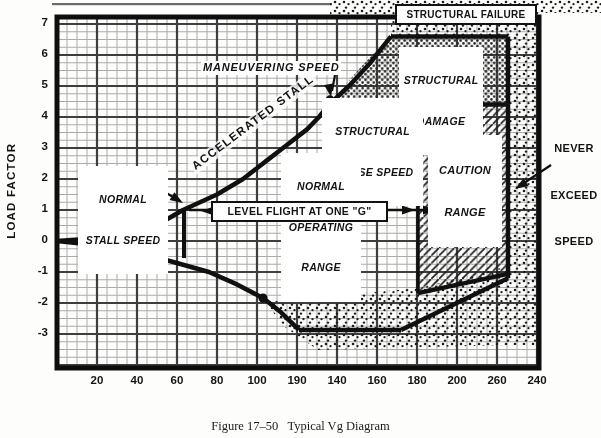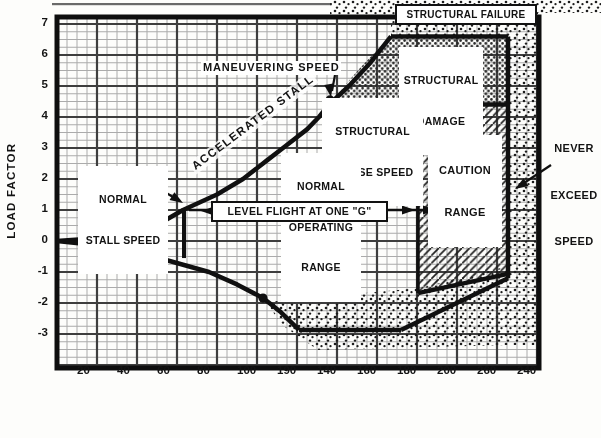--- a/index.html
+++ b/index.html
@@ -1,21 +1,21 @@
 <!DOCTYPE html>
 <html><head>
 <meta charset="utf-8">
 <style>
   html,body{margin:0;padding:0;background:#ffffff;}
   #stage{position:relative;width:601px;height:438px;background:#fdfdfb;overflow:hidden;
          font-family:"Liberation Sans",sans-serif;}
   #vg-svg{position:absolute;left:0;top:0;}
   .lbl{position:absolute;font:700 10.5px "Liberation Sans",sans-serif;color:#131313;
        letter-spacing:.3px;white-space:pre;line-height:13.5px;}
-  .bgw{background:#ffffff;padding:0 2px;}
+  .bgw{background:#ffffff;padding:0 2px;font-style:italic;}
   .ctr{text-align:center;}
   .boxed{border:2.5px solid #121212;background:#ffffff;text-align:center;}
   .thinboxed{border:1.5px solid #1d1d1d;background:#ffffff;text-align:center;}
   #lbl-structfail{left:395px;top:4px;width:138px;height:17px;line-height:17px;font-size:10px;}
   #lbl-maneuvering{left:201px;top:61px;font-size:11px;letter-spacing:.8px;}
   #lbl-structdam-top{left:399px;top:47px;width:80px;}
   #lbl-maxcruise{left:322px;top:98px;width:97px;}
   #lbl-caution{left:428px;top:135px;width:70px;font-size:11px;line-height:14px;}
   #lbl-never{left:542px;top:110px;width:64px;font-size:11px;line-height:15.5px;}
   #lbl-normalstall{left:78px;top:166px;width:86px;}
@@ -23,21 +23,21 @@
              background:rgba(255,255,255,.78);padding:0 2px;
              transform:rotate(-37deg);transform-origin:0 50%;}
   #lbl-nor{left:281px;top:153px;width:76px;}
   #lbl-levelflight{left:211px;top:201px;width:173px;height:17px;line-height:17px;font-size:10.5px;}
   #lbl-structdam-bottom{left:282px;top:299px;width:140px;height:15px;line-height:15px;font-size:10px;}
   #lbl-xaxis{left:57px;top:400px;width:482px;font-size:11.5px;letter-spacing:1.2px;text-align:center;}
   #lbl-yaxis{left:-42px;top:184px;width:108px;font-size:11.5px;letter-spacing:1.2px;text-align:center;
              transform:rotate(-90deg);}
   #caption{position:absolute;left:0;top:419px;width:601px;text-align:center;
            font:400 12.5px "Liberation Serif",serif;color:#1a1a1a;white-space:pre;}
-  .xtick{position:absolute;top:364px;width:40px;text-align:left;
+  .xtick{position:absolute;top:374px;width:40px;text-align:center;
          font:700 11.5px "Liberation Sans",sans-serif;color:#141414;}
   .ytick{position:absolute;left:18px;width:30px;text-align:right;
          font:700 11.5px "Liberation Sans",sans-serif;color:#141414;}
 </style>
 </head>
 <body>
 
 <div id="stage">
   <svg id="vg-svg" width="601" height="438">
       <defs>
@@ -228,20 +228,21 @@
     <div>OPERATING</div>
     <div>RANGE</div>
   </div>
 
   <div class="lbl boxed" id="lbl-levelflight">LEVEL FLIGHT AT ONE "G"</div>
 
 
 
   <div class="lbl" id="lbl-yaxis">LOAD FACTOR</div>
 
+  <div id="caption">Figure 17–50   Typical Vg Diagram</div>
 
   <div id="x-ticks">
       <div class="xtick" style="left: 77px;">20</div>
       <div class="xtick" style="left: 117px;">40</div>
       <div class="xtick" style="left: 157px;">60</div>
       <div class="xtick" style="left: 197px;">80</div>
       <div class="xtick" style="left: 237px;">100</div>
       <div class="xtick" style="left: 277px;">190</div>
       <div class="xtick" style="left: 317px;">140</div>
       <div class="xtick" style="left: 357px;">160</div>

